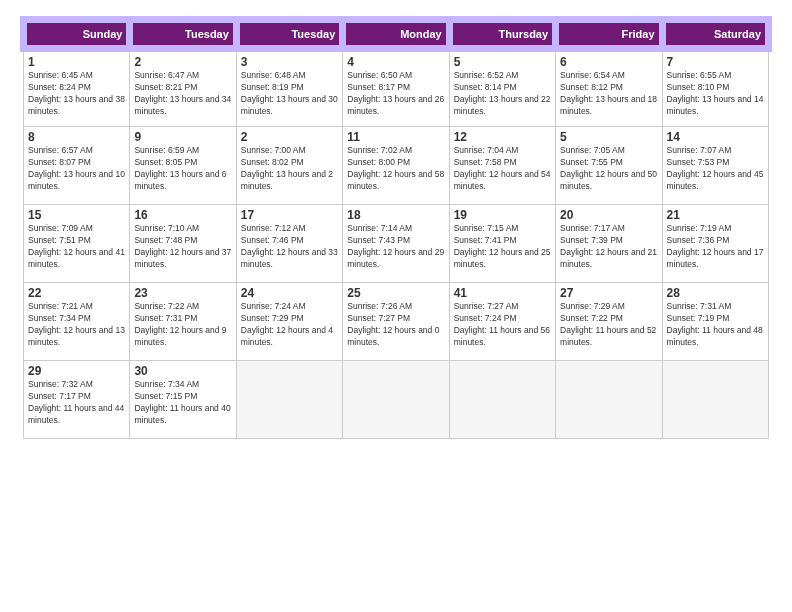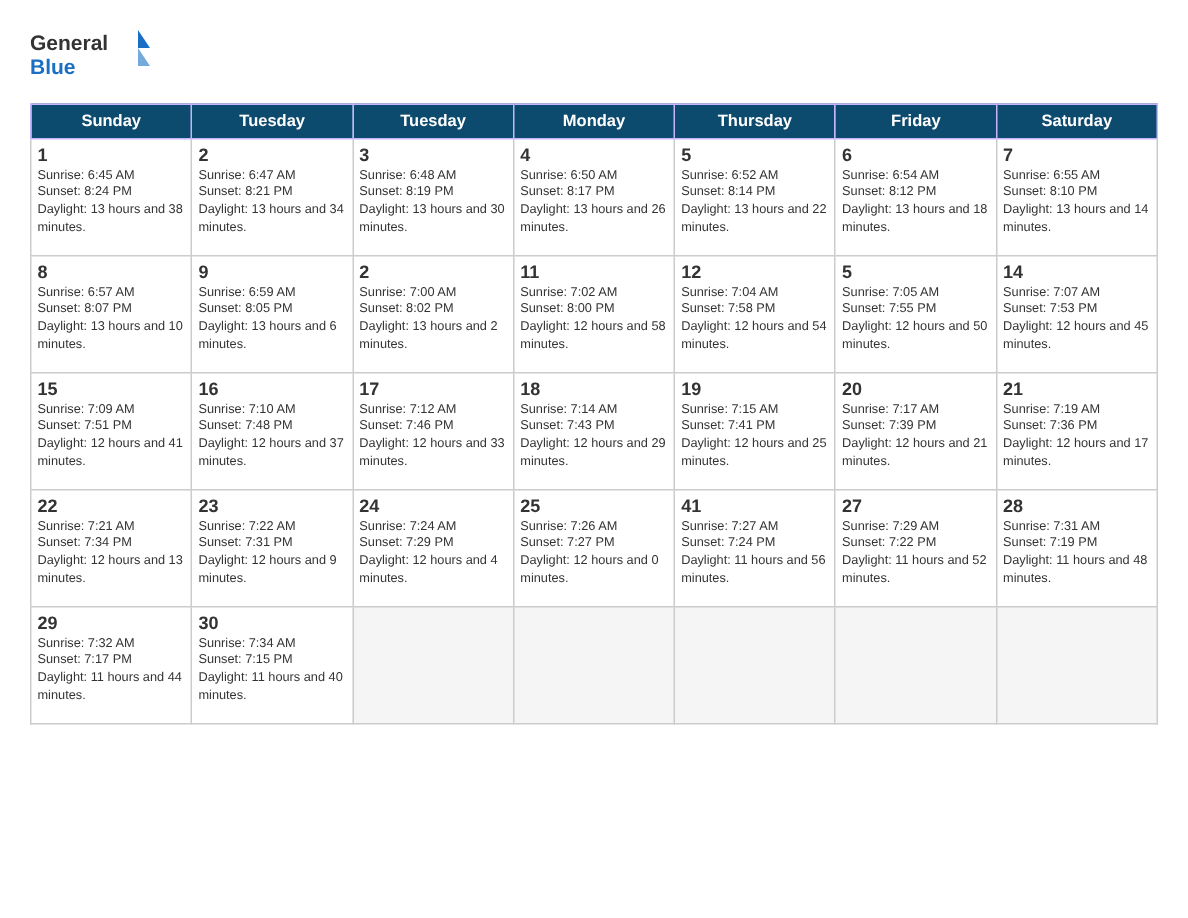--- a/index.html
+++ b/index.html
@@ -38,27 +38,27 @@
     .subtitle {
       font-size: 14px;
       color: #555;
     }
     table {
       width: 100%;
       border-collapse: collapse;
       table-layout: fixed;
     }
     th {
-      background-color: #0c4a6e;
+      background-color: #701a75;
       color: #fff;
       font-size: 11px;
       font-weight: bold;
       padding: 5px 4px;
-      text-align: center;
-      border: 1px solid #c4b5fd;
+      text-align: right;
+      border: 7px solid #c4b5fd;
     }
     td {
       border: 1px solid #ccc;
       vertical-align: top;
       padding: 3px 4px;
       font-size: 9px;
       color: #333;
       height: 78px;
       background: #fff;
     }
@@ -77,36 +77,20 @@
       color: #333;
     }
     tr:nth-child(even) td:not(.empty) {
       background: #fff;
     }
   </style>
 </head>
 <body>
 
 <div class="page">
-  <div class="header">
-    <div class="logo">
-  <div style="line-height:1.1;">
-    <svg width="80" height="38" viewBox="0 0 80 38">
-      <text x="0" y="17" font-size="14" font-weight="bold" font-family="Arial" fill="#333">General</text>
-      <text x="0" y="33" font-size="14" font-weight="bold" font-family="Arial" fill="#1a6fc4">Blue</text>
-      <polygon points="72,4 80,16 72,16" fill="#1a6fc4"></polygon>
-      <polygon points="72,16 80,28 72,28" fill="#1a6fc4" opacity="0.6"></polygon>
-    </svg>
-  </div>
-</div>
-    <div class="title-area">
-      <div class="month-title"></div>
-      <div class="subtitle"></div>
-    </div>
-  </div>
 
   <table>
     <thead>
       <tr>
         <th>Sunday</th>
         <th>Tuesday</th>
         <th>Tuesday</th>
         <th>Monday</th>
         <th>Thursday</th>
         <th>Friday</th>

